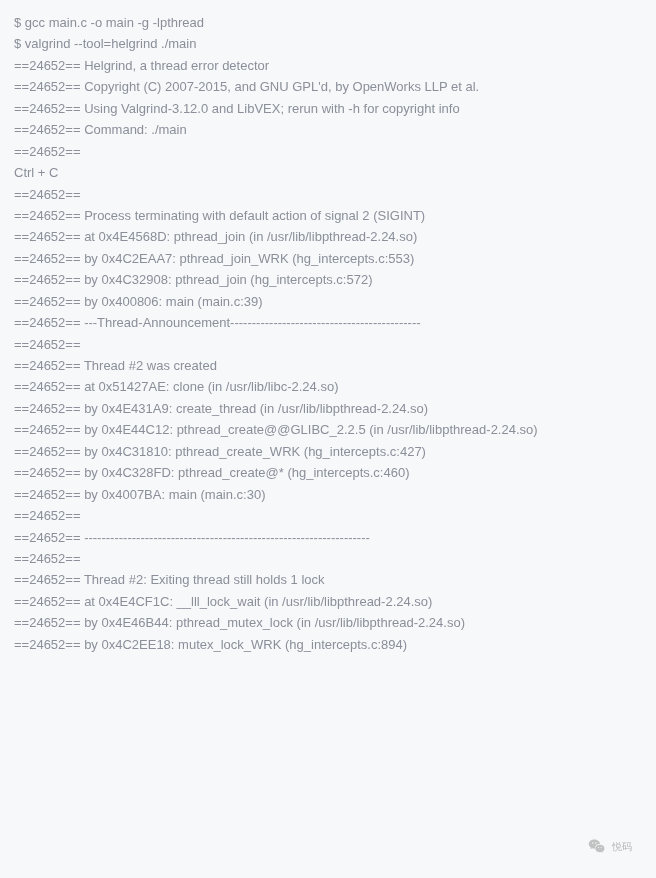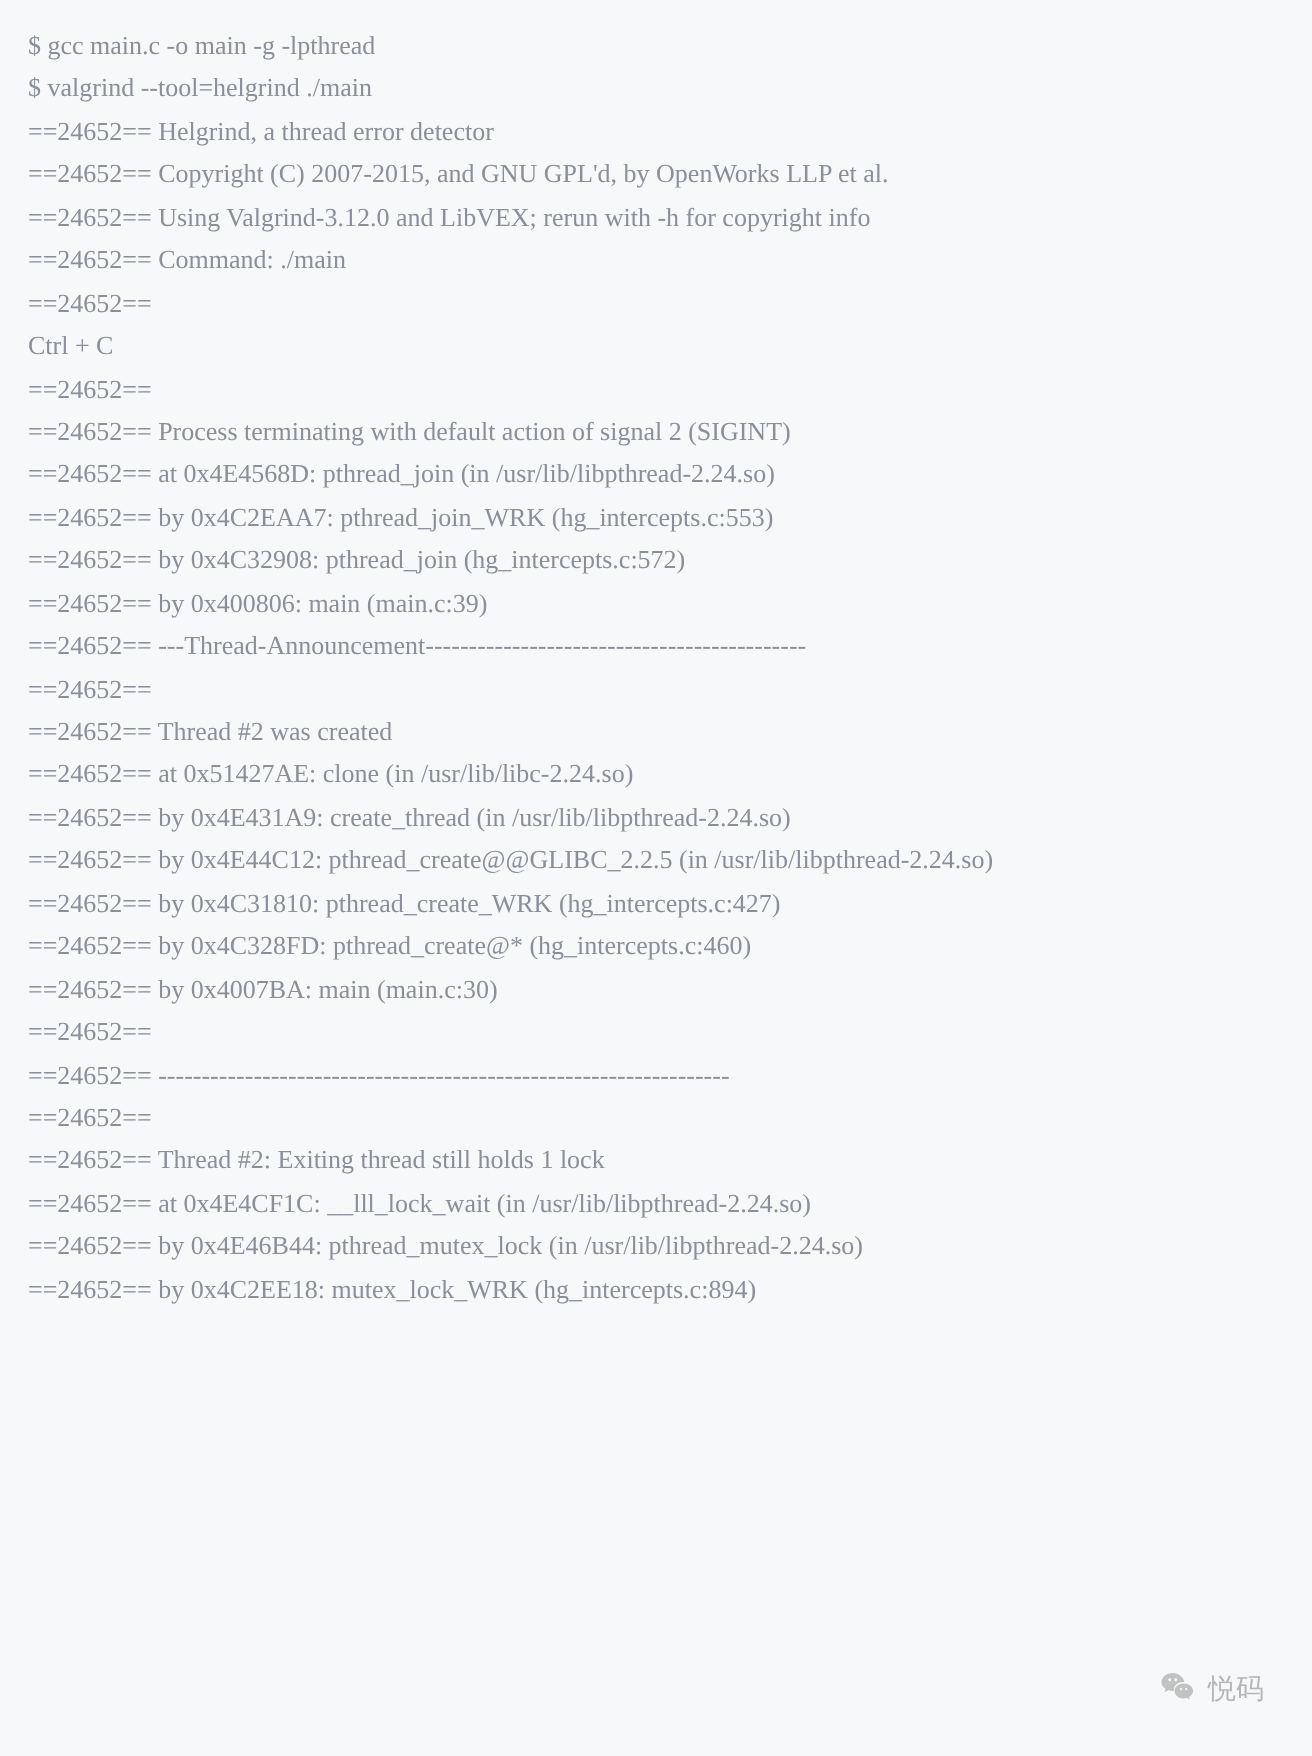--- a/index.html
+++ b/index.html
@@ -11,31 +11,31 @@
     font-size: 13px;
     line-height: 1.65;
     color: #8a8f99;
     padding: 12px 14px;
     position: relative;
     overflow: hidden;
   }
   pre {
     white-space: pre-wrap;
     word-wrap: break-word;
-    font-family: Liberation Serif, serif;
+    font-family: Liberation Sans, sans-serif;
   }
   .watermark {
     position: absolute;
     bottom: 22px;
     right: 24px;
     display: flex;
     align-items: center;
     gap: 6px;
     font-family: -apple-system, 'PingFang SC', 'Microsoft YaHei', sans-serif;
-    font-size: 14px;
+    font-size: 10px;
     color: #a0a0a0;
     opacity: 0.75;
   }
   .watermark-icon {
     width: 18px;
     height: 18px;
     display: inline-flex;
     align-items: center;
     justify-content: center;
   }

